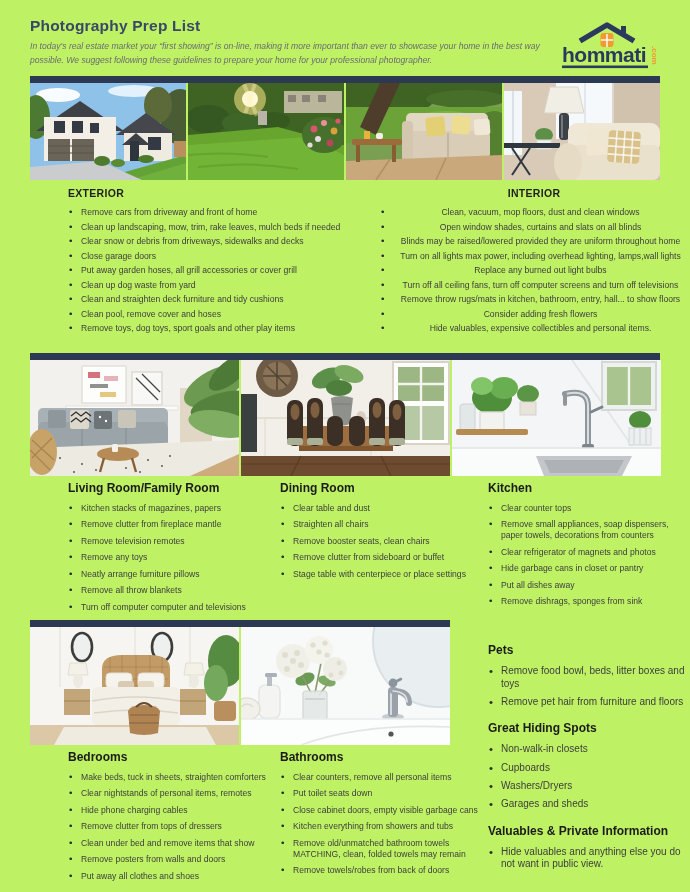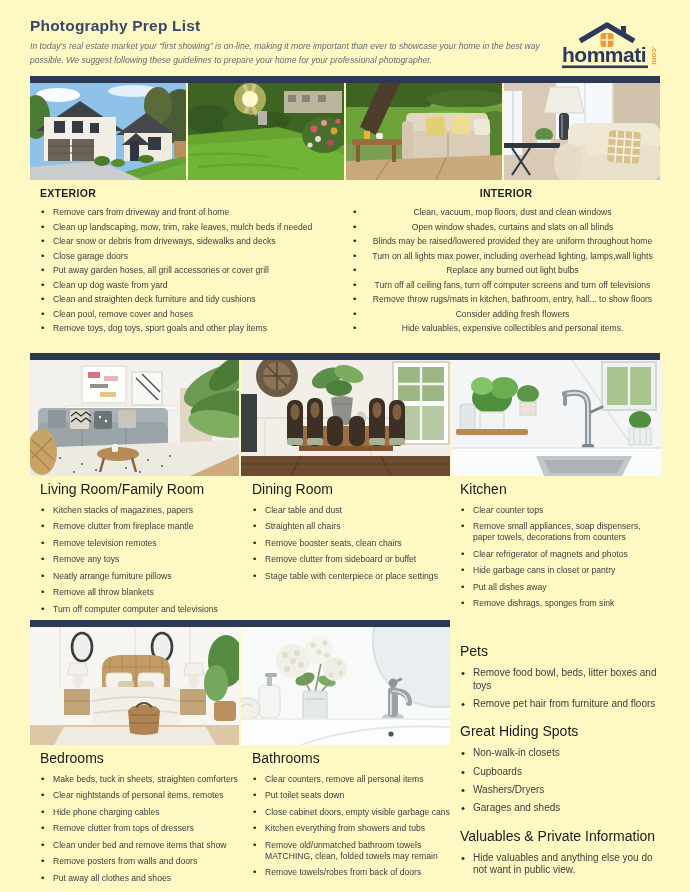--- a/index.html
+++ b/index.html
@@ -1,42 +1,42 @@
 <!DOCTYPE html>
 <html><head>
 <meta charset="utf-8">
 <style>
   * { box-sizing: border-box; }
   html,body { margin:0; padding:0; background:#ffffff; }
   .page {
     position: relative;
     width: 690px;
     height: 892px;
-    background: #fef9c3;
+    background: #bef264;
     font-family: "Liberation Sans", sans-serif;
     overflow: hidden;
   }
   .page-title {
     position: absolute; left: 30px; top: 17px;
     font-size: 15.5px; font-weight: bold; color: #3a4766;
     letter-spacing: .2px;
   }
   .intro {
     position: absolute; left: 30px; top: 40px; width: 522px;
     font-size: 8.6px; font-style: italic; color: #696b72;
     line-height: 1.62;
   }
   .logo { position: absolute; left: 556px; top: 20px; width: 104px; height: 54px; }
   .bar { position: absolute; height: 7px; background: #2d3852; }
   .strip { position: absolute; display: flex; gap: 2px; }
   .photo { overflow: hidden; background: #e8e8e8; }
   .photo svg { display: block; }
-  .col { position: absolute; }
+  .col { position: absolute; margin-left: 28px; }
   .sec-h { font-size: 10.5px; font-weight: bold; color: #1f1f1f; margin: 0 0 8px 0; letter-spacing: .3px; }
-  .room-h { font-size: 14px; font-weight: normal; color: #1b1b1b; margin: 0 0 8px 0; }
+  .room-h { font-size: 12px; font-weight: bold; color: #1b1b1b; margin: 0 0 8px 0; }
   .blist { list-style: none; margin: 0; padding: 0; font-size: 8.6px; color: #3d3d3d; }
   .blist li { position: relative; padding-left: 13px; line-height: 1.26; }
   .blist li::before { content: "\2022"; position: absolute; left: 1px; top: -1px; font-size: 1.15em; color: #2a2a2a; }
   .tight li { margin-bottom: 3.7px; }
   .roomy li { margin-bottom: 5.6px; }
   .rcol { font-size: 8.4px; }
   .rcol .blist { font-size: 10px; }
   .gap-sec { margin-top: 13px; }
 </style>
 </head>

